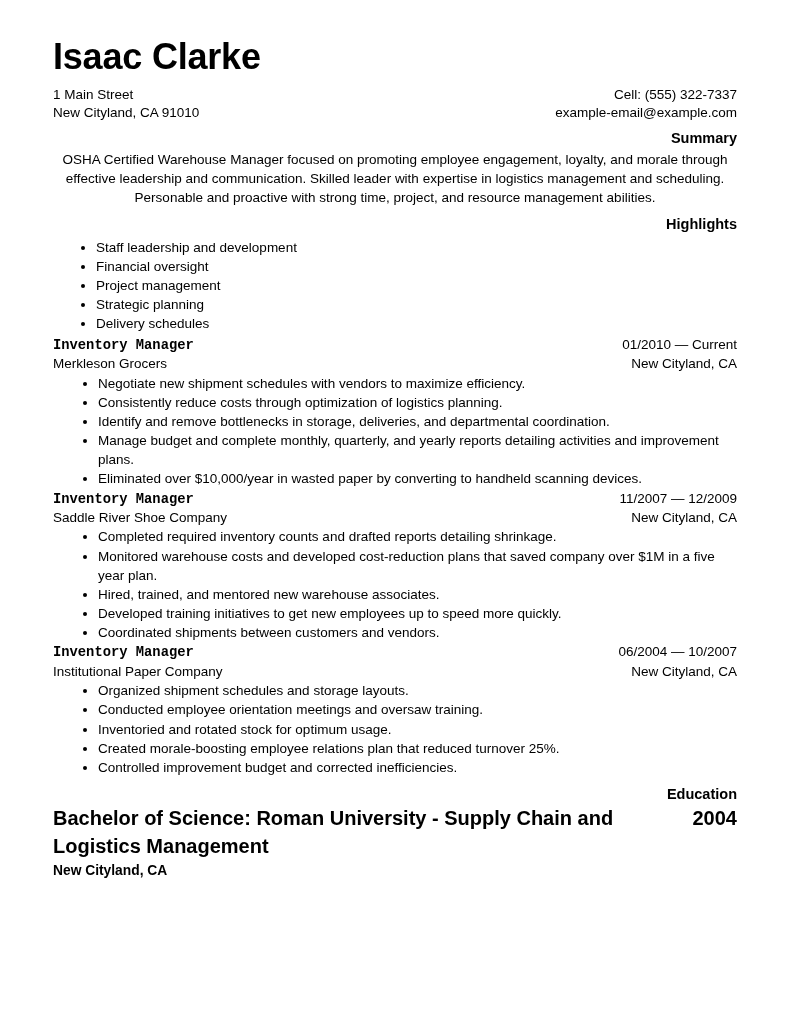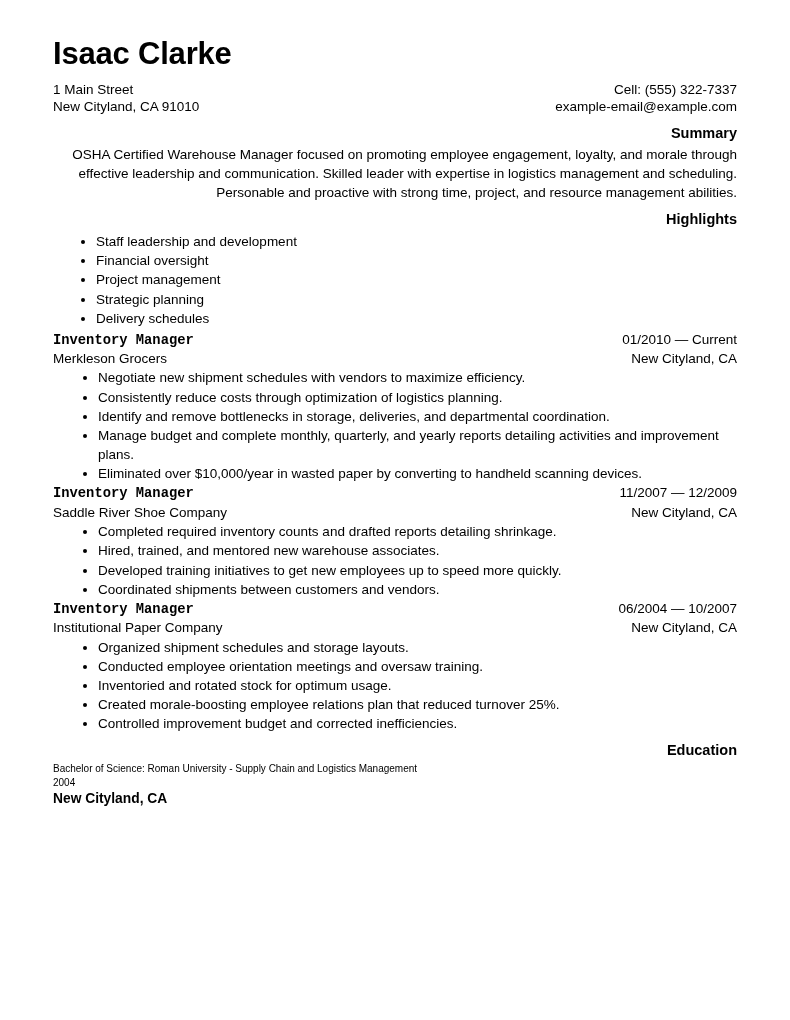--- a/index.html
+++ b/index.html
@@ -21,21 +21,21 @@
     background: #ffffff;
     box-sizing: border-box;
     padding: 38px 53px 0 53px;
   }
   .resume {
     width: 684px;
   }
 
   
   .name {
-    font-size: 31px;
+    font-size: 36px;
     font-weight: bold;
     line-height: 1.05;
     letter-spacing: -0.2px;
     margin: 0 0 10px 0;
   }
   .header-row {
     display: flex;
     justify-content: space-between;
     align-items: flex-start;
   }
@@ -56,21 +56,21 @@
     font-size: 14.5px;
     font-weight: bold;
     margin: 9px 0 2px 0;
     line-height: 1.2;
   }
 
   
   .summary-text {
     font-size: 13.5px;
     line-height: 1.42;
-    text-align: right;
+    text-align: center;
     margin: 0;
   }
 
   
   .highlights {
     display: flex;
     margin-top: 2px;
   }
   .hl-col {
     width: 50%;
@@ -148,24 +148,23 @@
     height: 4px;
     background: #000;
     border-radius: 50%;
   }
 
   
   .edu-line {
     display: flex;
     justify-content: space-between;
     align-items: baseline;
-    font-size: 10px;
-    font-weight: normal;
+    font-size: 20px;
+    font-weight: bold;
     line-height: 1.38;
-    flex-direction: column;
   }
   .edu-degree { padding-right: 14px; }
   .edu-year { white-space: nowrap; }
   .edu-location {
     font-size: 13.8px;
     font-weight: bold;
     line-height: 1.38;
   }
 </style>
 </head>
@@ -232,20 +231,21 @@
         <div class="job-line">
           <span class="job-title">Inventory Manager</span>
           <span class="job-dates">11/2007 — 12/2009</span>
         </div>
         <div class="job-line">
           <span class="job-company">Saddle River Shoe Company</span>
           <span class="job-location">New Cityland, CA</span>
         </div>
         <ul class="job-bullets">
           <li>Completed required inventory counts and drafted reports detailing shrinkage.</li>
+          <li>Monitored warehouse costs and developed cost-reduction plans that saved company over $1M in a five year plan.</li>
           <li>Hired, trained, and mentored new warehouse associates.</li>
           <li>Developed training initiatives to get new employees up to speed more quickly.</li>
           <li>Coordinated shipments between customers and vendors.</li>
         </ul>
       </div>
 
       <div class="job">
         <div class="job-line">
           <span class="job-title">Inventory Manager</span>
           <span class="job-dates">06/2004 — 10/2007</span>

